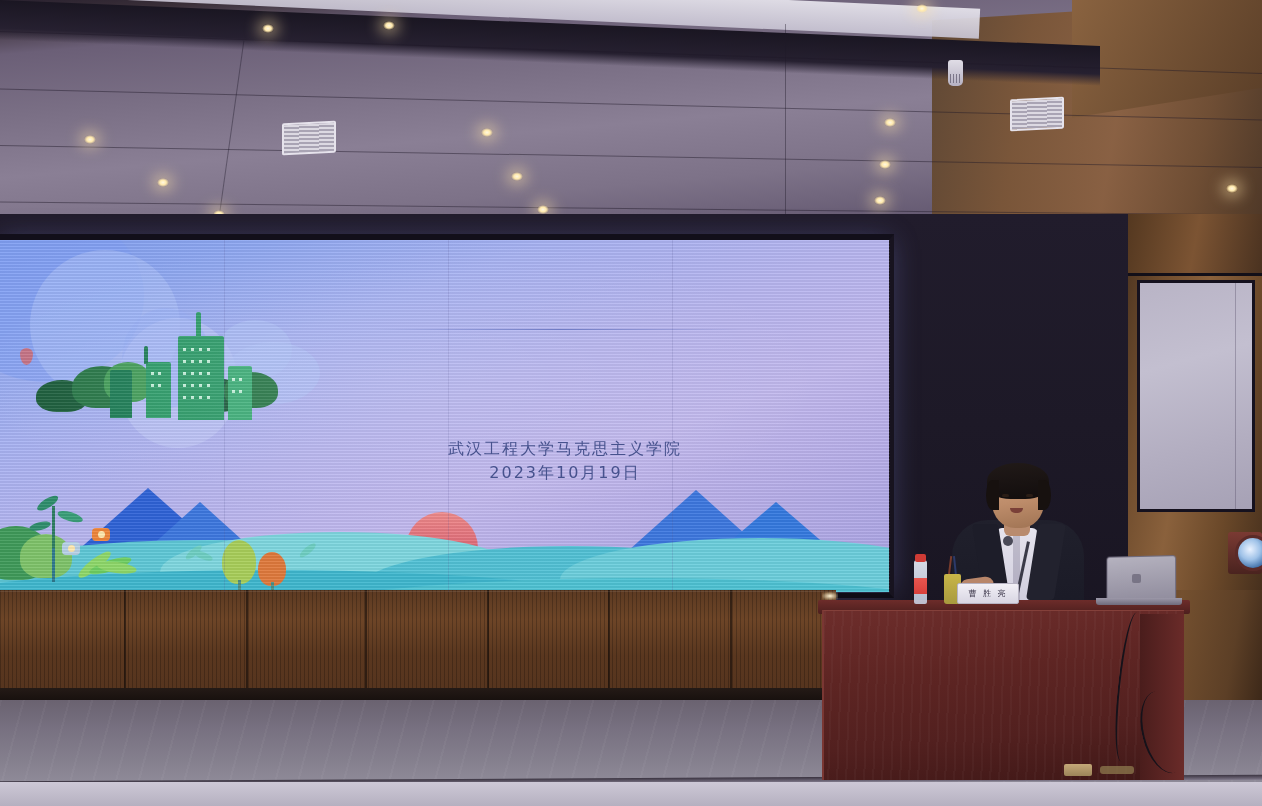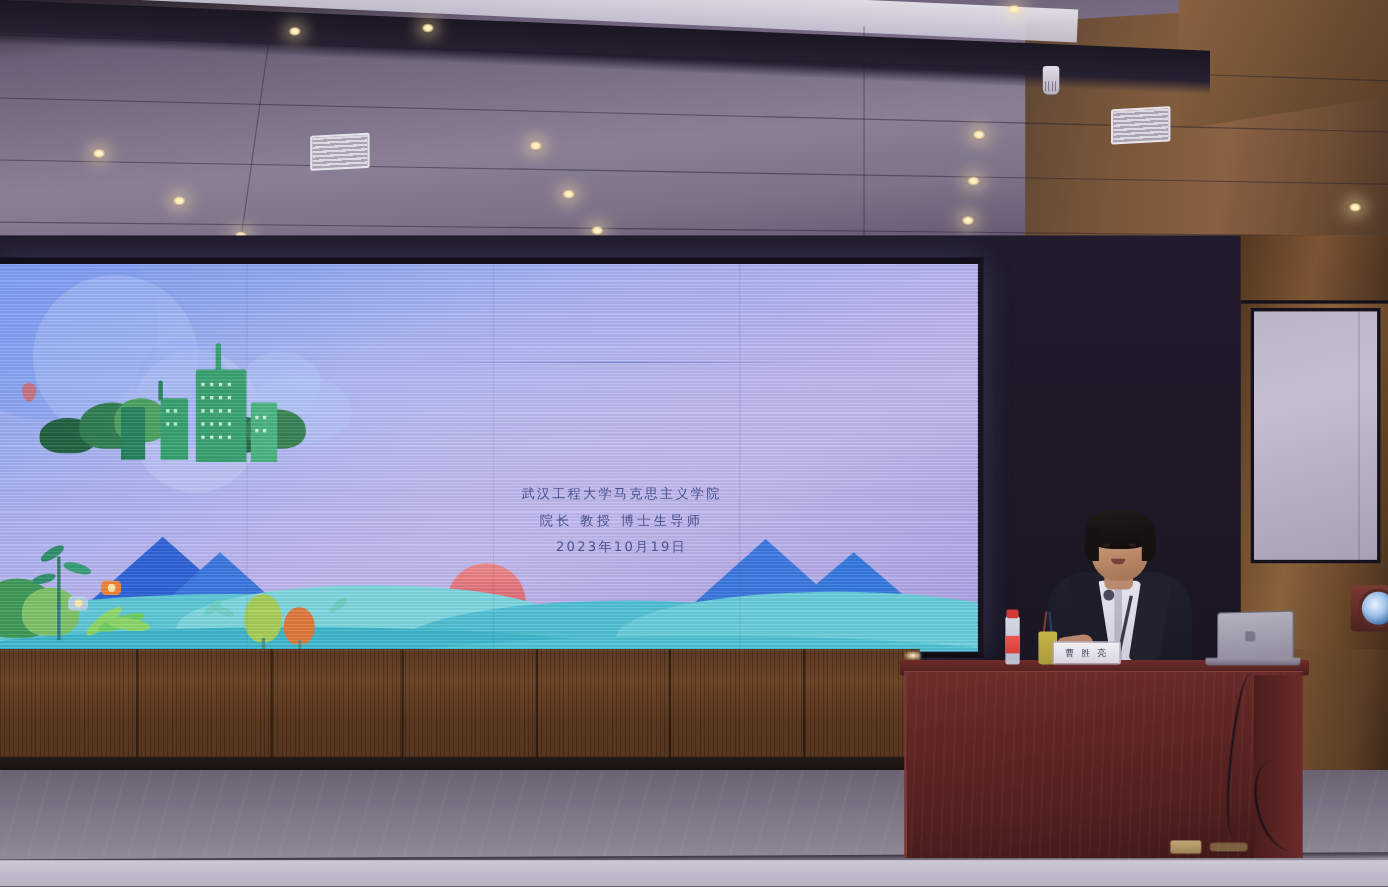--- a/index.html
+++ b/index.html
@@ -197,21 +197,21 @@
   }
   .ttl-rule {
     margin:13px auto 0; width:370px; height:1px;
     background:linear-gradient(90deg,rgba(60,80,170,0),rgba(60,80,170,.55),rgba(60,80,170,0));
   }
   .subwrap {
     position:absolute; left:330px; top:437px; width:470px; z-index:45; text-align:center;
   }
   .sub {
     font-family:"DejaVu Sans","Liberation Sans",sans-serif;
-    color:#3d4a86; font-size:12px; letter-spacing:2px; line-height:24px;
+    color:#3d4a86; font-size:16px; letter-spacing:2px; line-height:24px;
     white-space:nowrap; opacity:.92;
   }
   .sub.sp { letter-spacing:3px; }
 
   
   .stage-wood {
     position:absolute; left:0; top:590px; width:836px; height:106px;
     background:
       repeating-linear-gradient(90deg,rgba(0,0,0,.22) 0 1px,transparent 1px 4px),
       linear-gradient(180deg,#5c3a22 0%,#6d4527 28%,#5a371f 62%,#43291733 100%),
@@ -528,21 +528,20 @@
     <div class="scan"></div>
   </div>
   <div class="led-frame"></div>
 
   <div class="titlewrap">
     <div class="ttl-rule"></div>
   </div>
 
   <div class="subwrap">
     <div class="sub">武汉工程大学马克思主义学院</div>
-    <div class="sub sp">院长  教授  博士生导师</div>
     <div class="sub">2023年10月19日</div>
   </div>
 
   <div class="stage-wood"></div>
   <div class="stage-wood-seam" style="left:124px;"></div>
   <div class="stage-wood-seam" style="left:246px;"></div>
   <div class="stage-wood-seam" style="left:365px;"></div>
   <div class="stage-wood-seam" style="left:487px;"></div>
   <div class="stage-wood-seam" style="left:608px;"></div>
   <div class="stage-wood-seam" style="left:730px;"></div>

